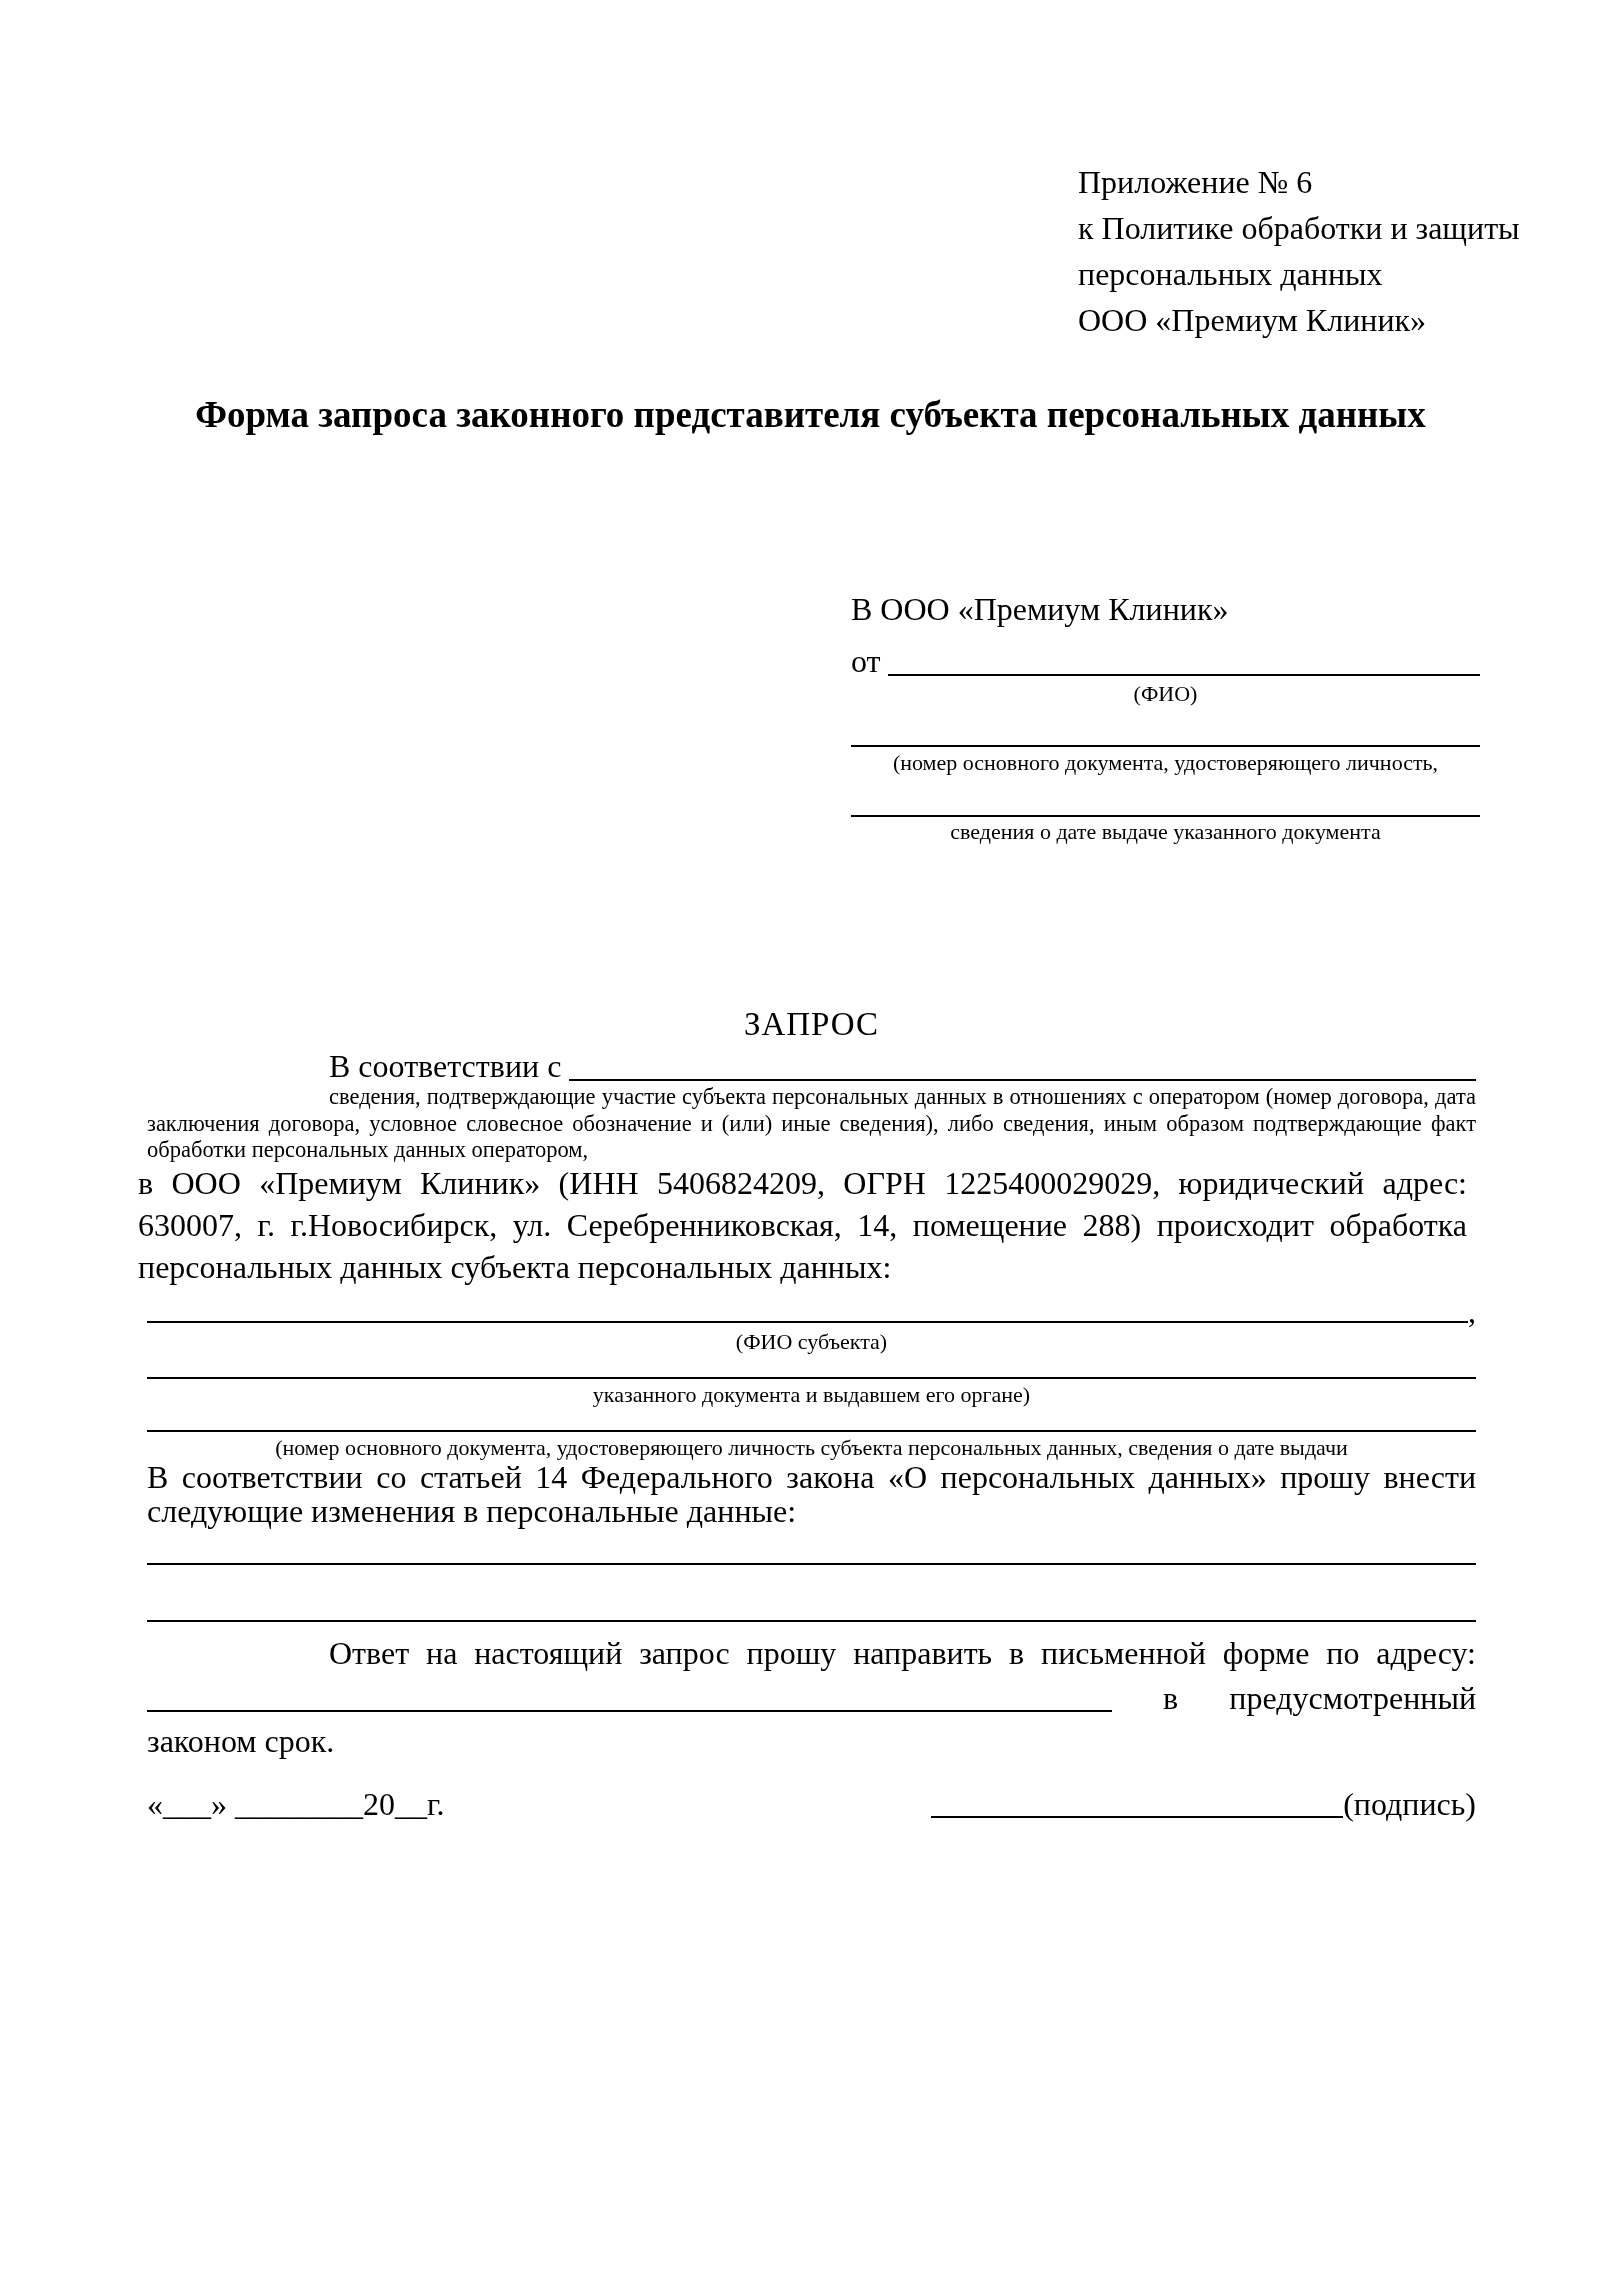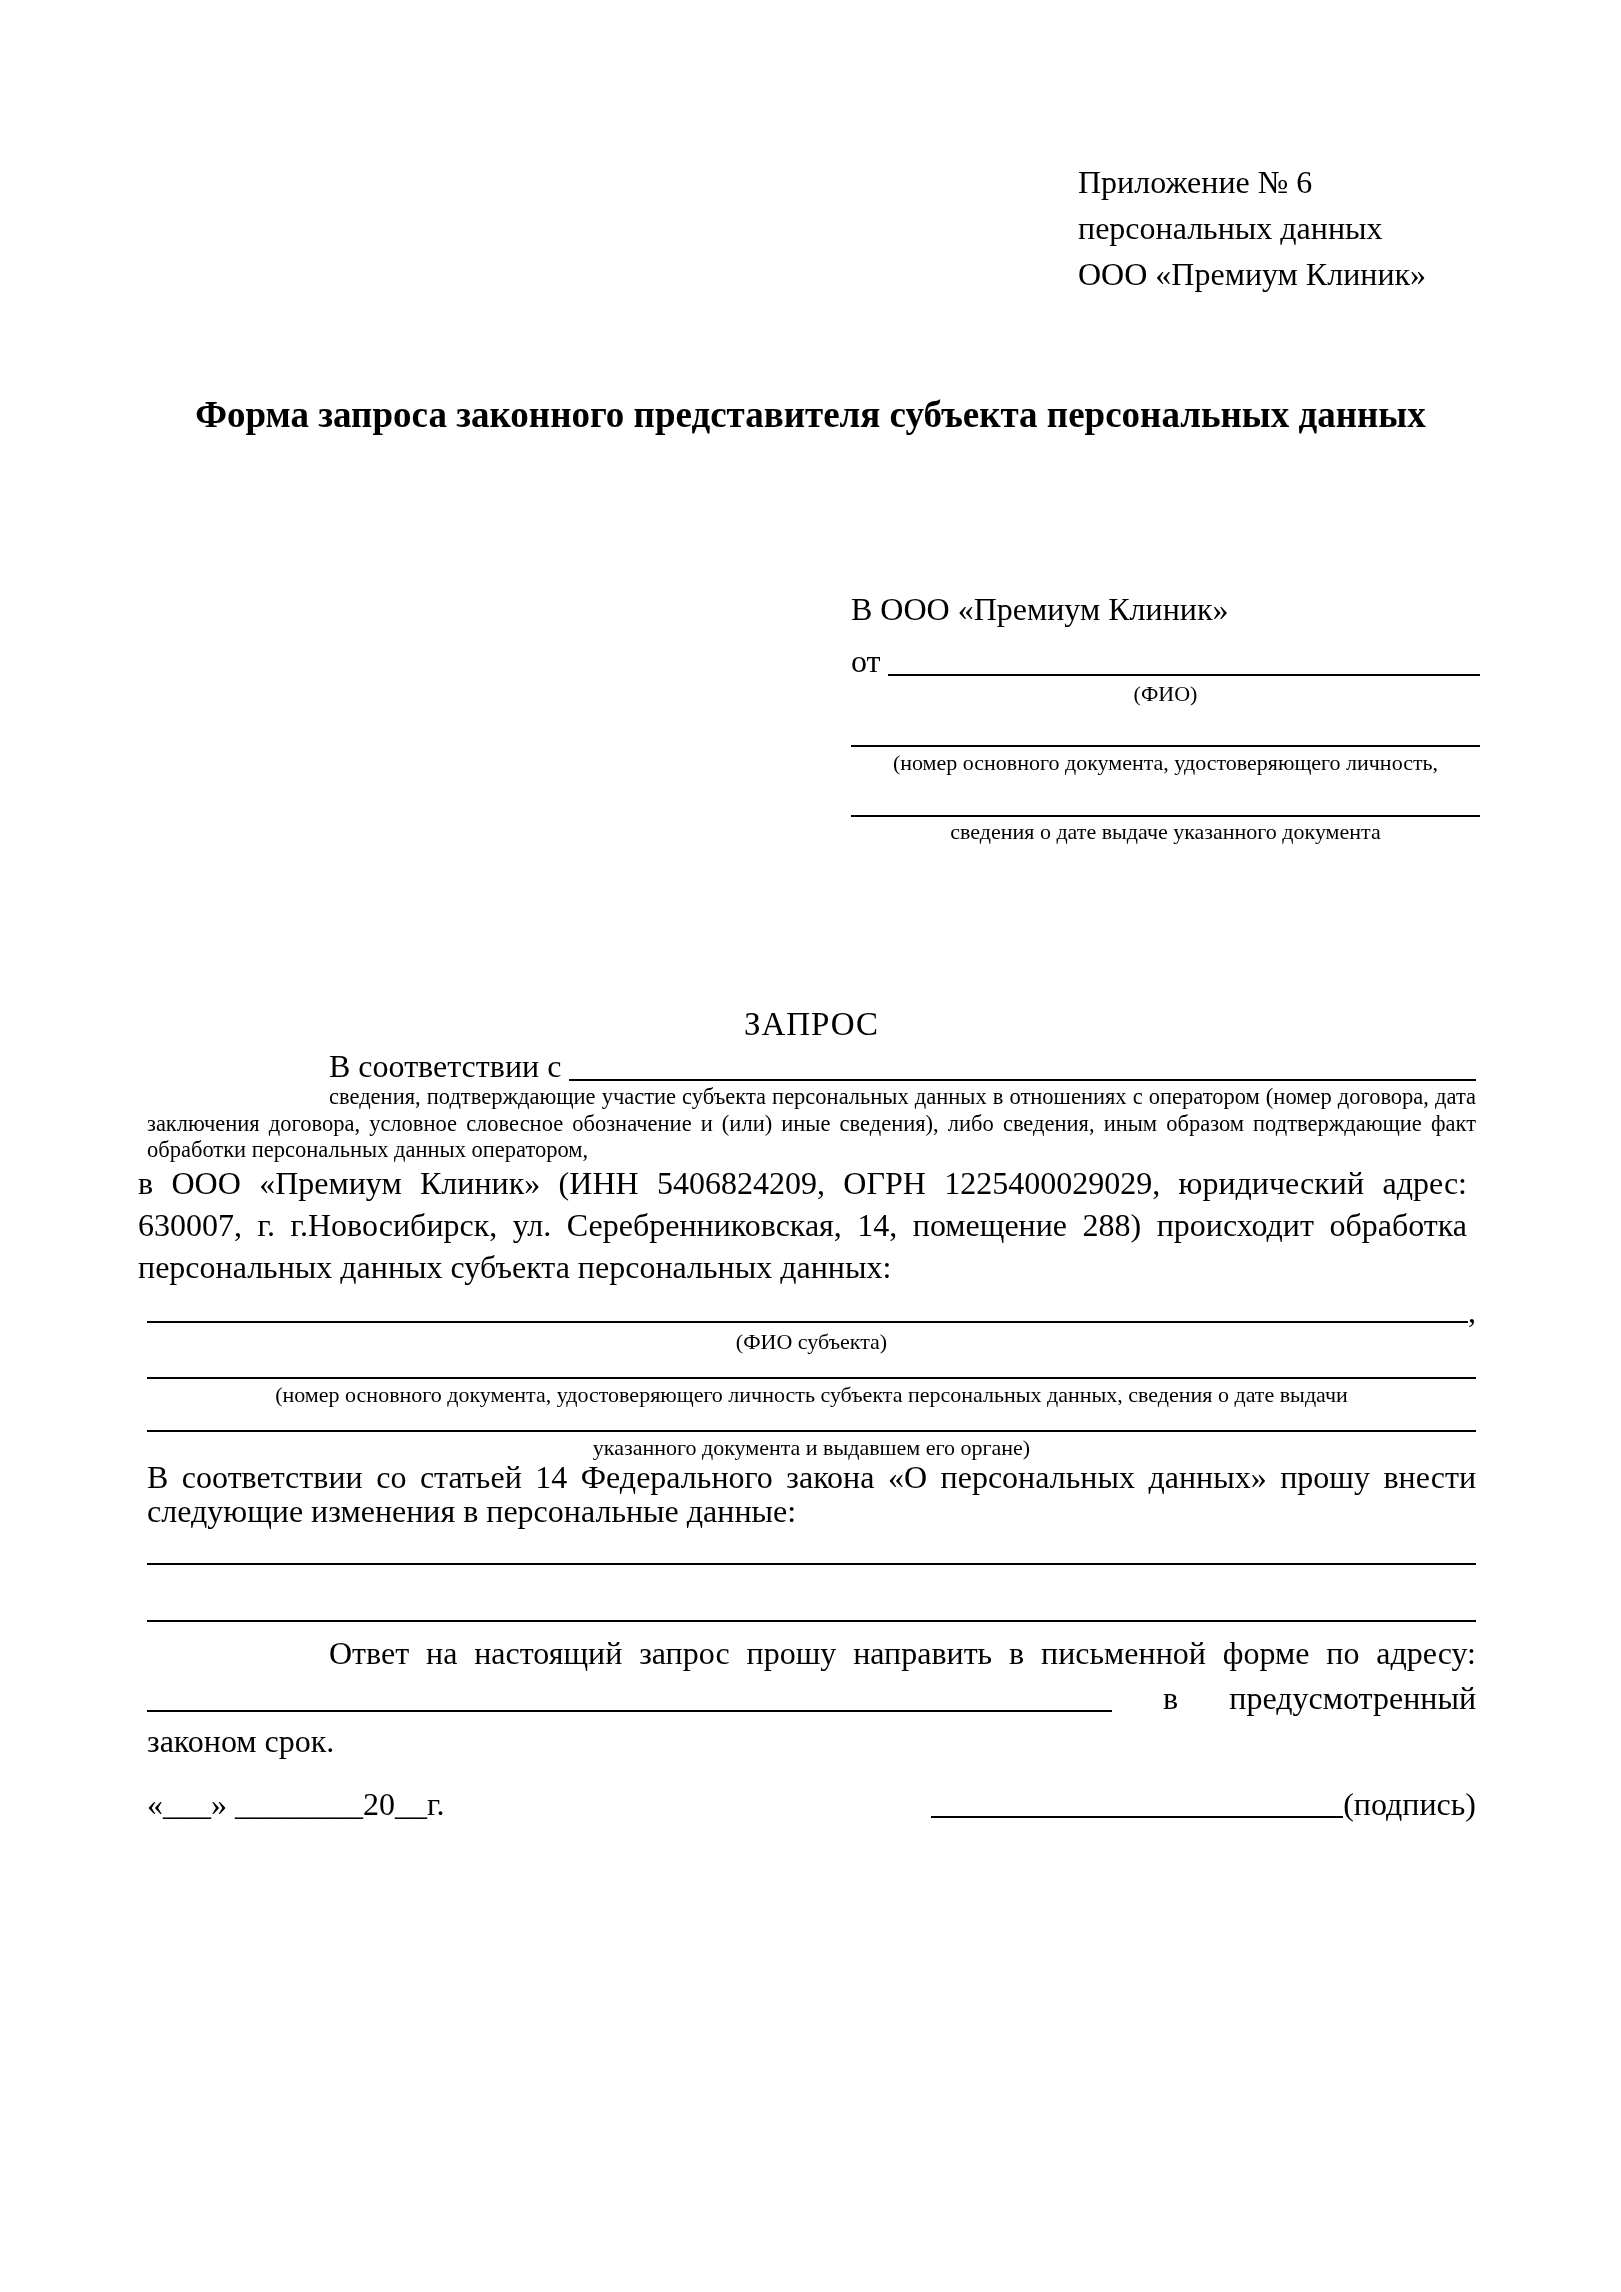--- a/index.html
+++ b/index.html
@@ -178,20 +178,21 @@
   .sig { display: flex; align-items: flex-end; }
   .sig-line { width: 412px; border-bottom: 2.9px solid #000; margin-bottom: 6.9px; }
 </style>
 </head>
 <body>
 
 <div class="page">
 
   <div class="annex">
     <div>Приложение № 6</div>
+    <div>к Политике обработки и защиты</div>
     <div>персональных данных</div>
     <div>ООО «Премиум Клиник»</div>
   </div>
 
   <div class="title">
     <div>Форма запроса законного представителя субъекта персональных данных</div>
   </div>
 
   <div class="addressee">
     <div class="to">В ООО «Премиум Клиник»</div>
@@ -224,25 +225,25 @@
 
   <div class="subject">
     <div class="rule-row">
       <span class="rule-flex"></span>
       <span>,</span>
     </div>
     <div class="cap">(ФИО субъекта)</div>
 
     <div class="blank2">
       <div class="rule"></div>
+      <div class="cap">указанного документа и выдавшем его органе)</div>
+    </div>
+    <div class="blank2">
+      <div class="rule"></div>
       <div class="cap">(номер основного документа, удостоверяющего личность субъекта персональных данных, сведения о дате выдачи</div>
-    </div>
-    <div class="blank2">
-      <div class="rule"></div>
-      <div class="cap">указанного документа и выдавшем его органе)</div>
     </div>
   </div>
 
   <div class="law-par">В соответствии со статьей 14 Федерального закона «О персональных данных» прошу внести следующие изменения в персональные данные:</div>
 
   <div class="free-rule r1"></div>
   <div class="free-rule r2"></div>
 
   <div class="answer">
     <div class="a1">Ответ на настоящий запрос прошу направить в письменной форме по адресу:</div>

